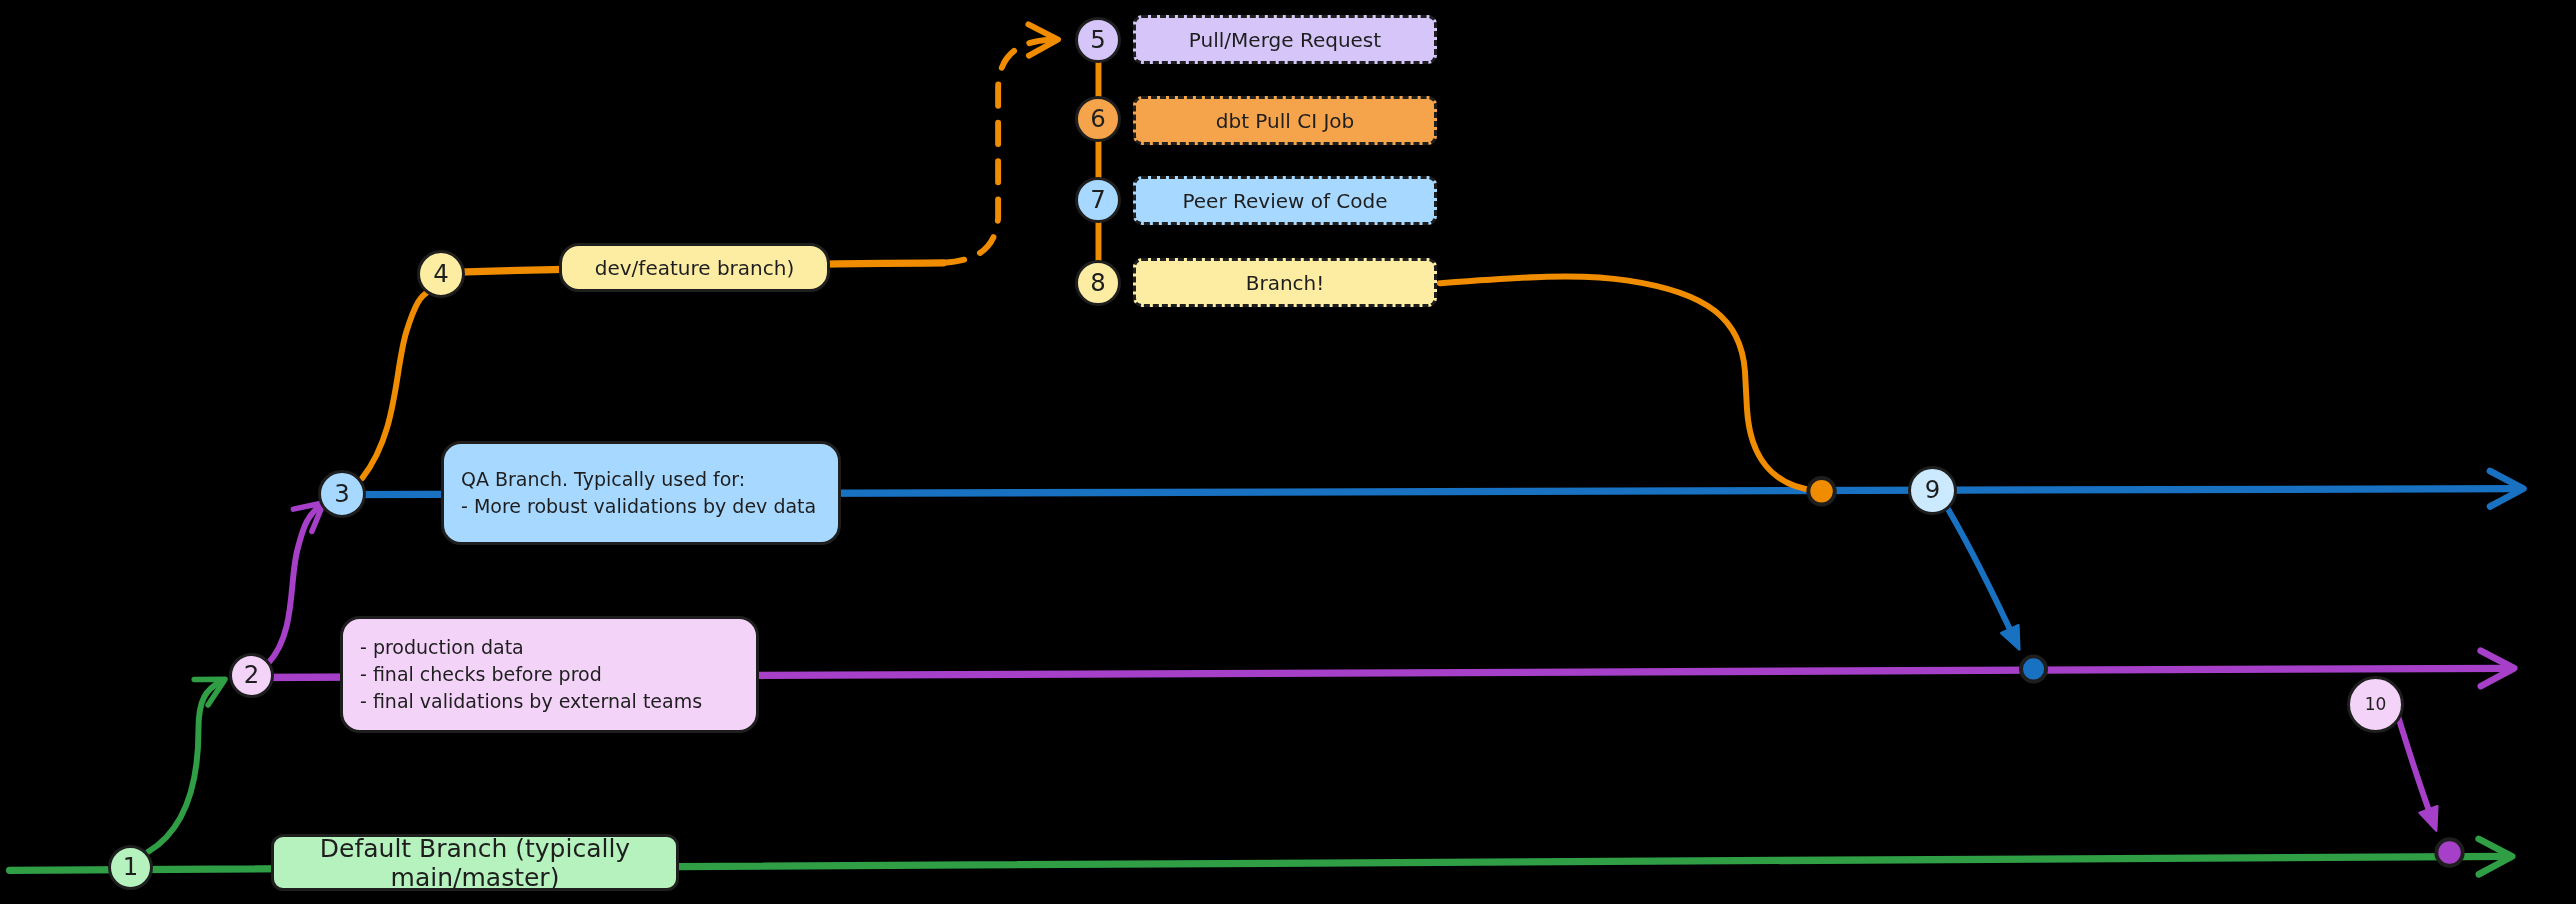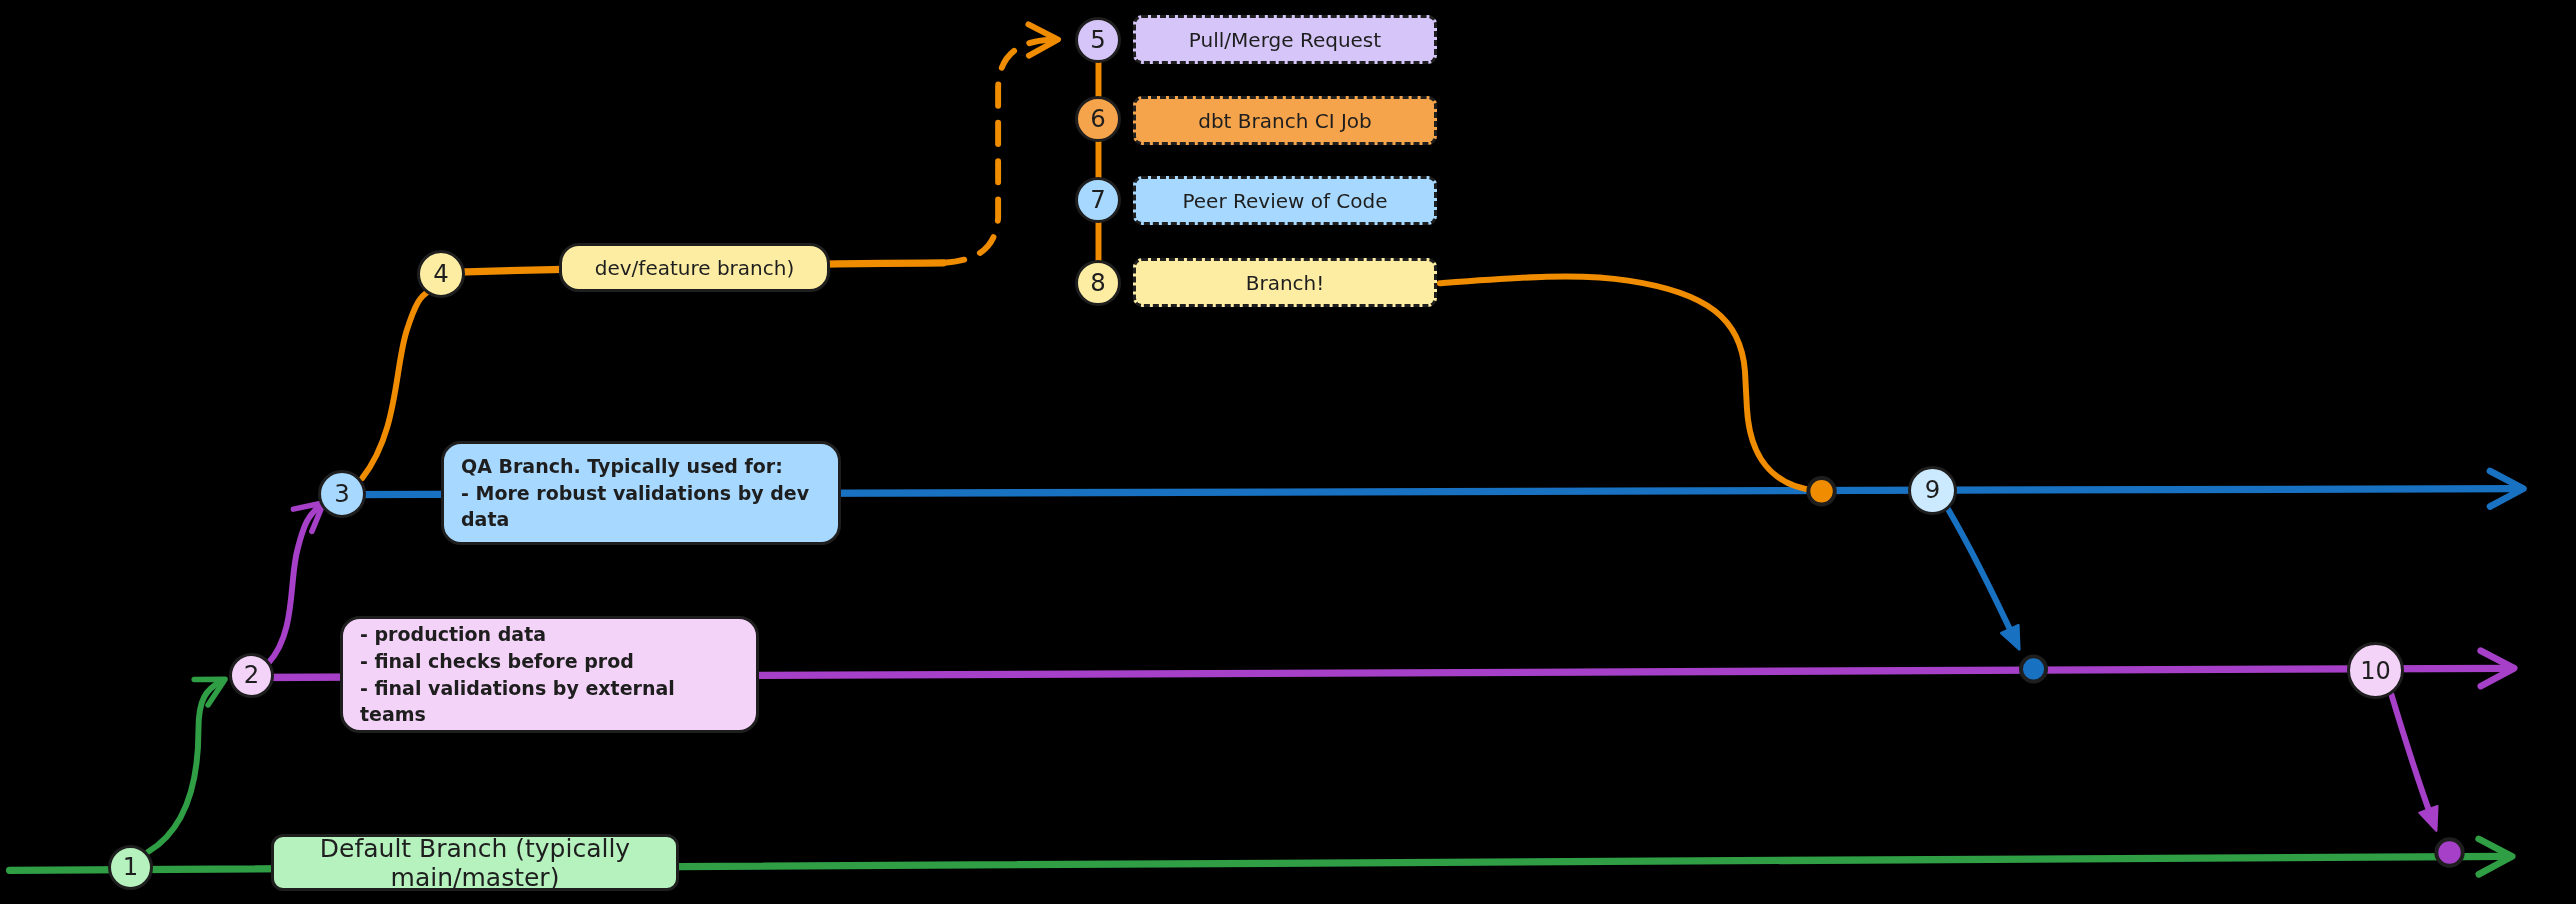--- a/index.html
+++ b/index.html
@@ -39,21 +39,21 @@
   }
   .box{
     position:absolute;z-index:2;border:3.3px solid var(--ink);
     display:flex;align-items:center;justify-content:center;text-align:center;
     color:var(--ink);
   }
   .box.dashed{border-style:dashed}
   .step-box{left:1133px;width:304px;height:49px;border-radius:9px;font-size:20px}
   .note{
     flex-direction:column;align-items:flex-start;justify-content:center;text-align:left;
-    padding:6.6px 17px;border-radius:20px;font-size:19px;line-height:1.42;font-weight:bold;
+    padding:6.6px 17px;border-radius:20px;font-size:19px;line-height:1.42;
   }
   .f-green{background:var(--green-fill)}
   .f-pink{background:var(--pink-fill)}
   .f-blue{background:var(--blue-fill)}
   .f-blue2{background:var(--blue-fill-light)}
   .f-yellow{background:var(--yellow-fill)}
   .f-violet{background:var(--violet-fill)}
   .f-orange{background:var(--orange-fill)}
 </style>
 </head>
@@ -101,21 +101,21 @@
 
   <circle class="dot dot-orange" cx="2758" cy="744" r="20"></circle>
   <circle class="dot dot-blue" cx="3079" cy="1013" r="19"></circle>
   <circle class="dot dot-purple" cx="3709" cy="1291" r="20"></circle>
 </svg>
 
 <div class="box dashed step-box f-violet" style="top:15px">
   <span>Pull/Merge Request</span>
 </div>
 <div class="box dashed step-box f-orange" style="top:96px">
-  <span>dbt Branch CI Job</span>
+  <span>dbt Pull CI Job</span>
 </div>
 <div class="box dashed step-box f-blue" style="top:176px">
   <span>Peer Review of Code</span>
 </div>
 <div class="box dashed step-box f-yellow" style="top:258px">
   <span>Branch!</span>
 </div>
 
 <div class="box f-yellow" style="left:559px;top:243px;width:271px;height:49px;border-radius:20px;font-size:20px">
   <span>dev/feature branch)</span>
@@ -160,16 +160,16 @@
   </div>
 <div class="node f-blue" style="left:1075px;top:177px;width:46px;height:46px">
     <span>7</span>
   </div>
 <div class="node f-yellow" style="left:1075px;top:260px;width:46px;height:46px">
     <span>8</span>
   </div>
 <div class="node f-blue2" style="left:1908px;top:466px;width:49px;height:49px">
     <span>9</span>
   </div>
-<div class="node f-pink" style="left:2347px;top:642px;width:57px;height:57px;font-size:24px">
+<div class="node f-pink" style="left:2347px;top:676px;width:57px;height:57px;font-size:17px">
     <span>10</span>
   </div>
 
 
 </body></html>

